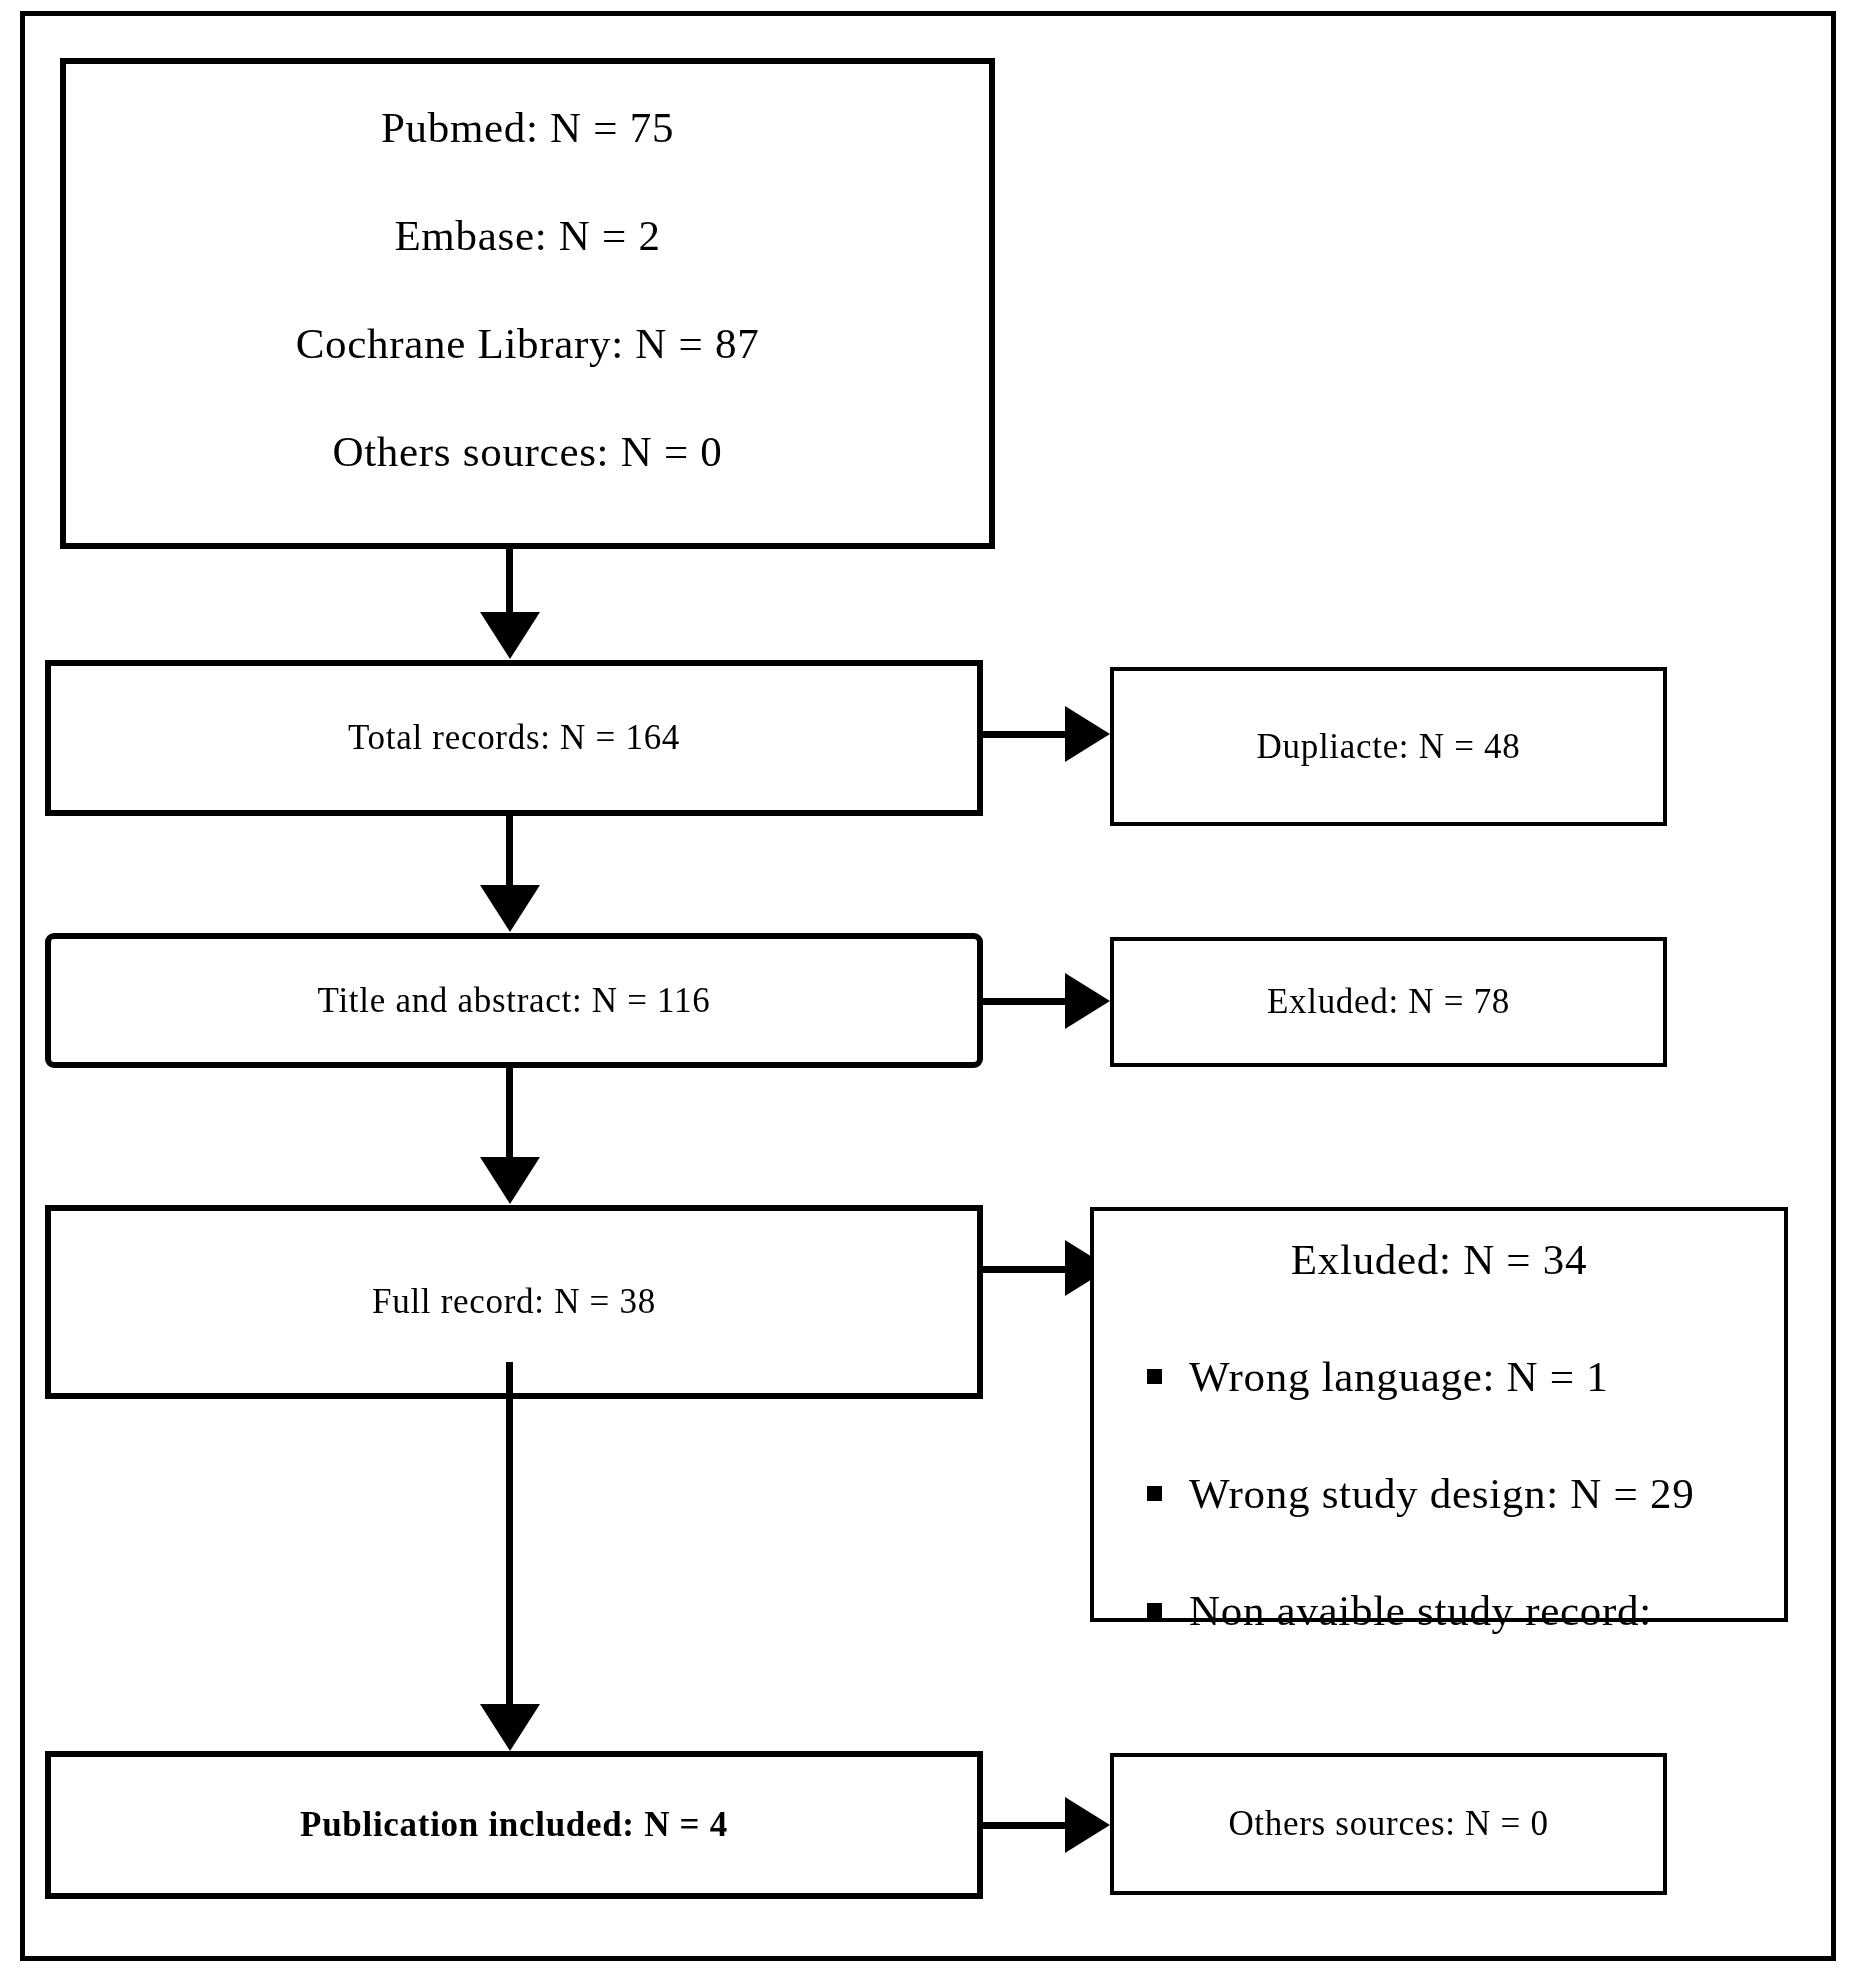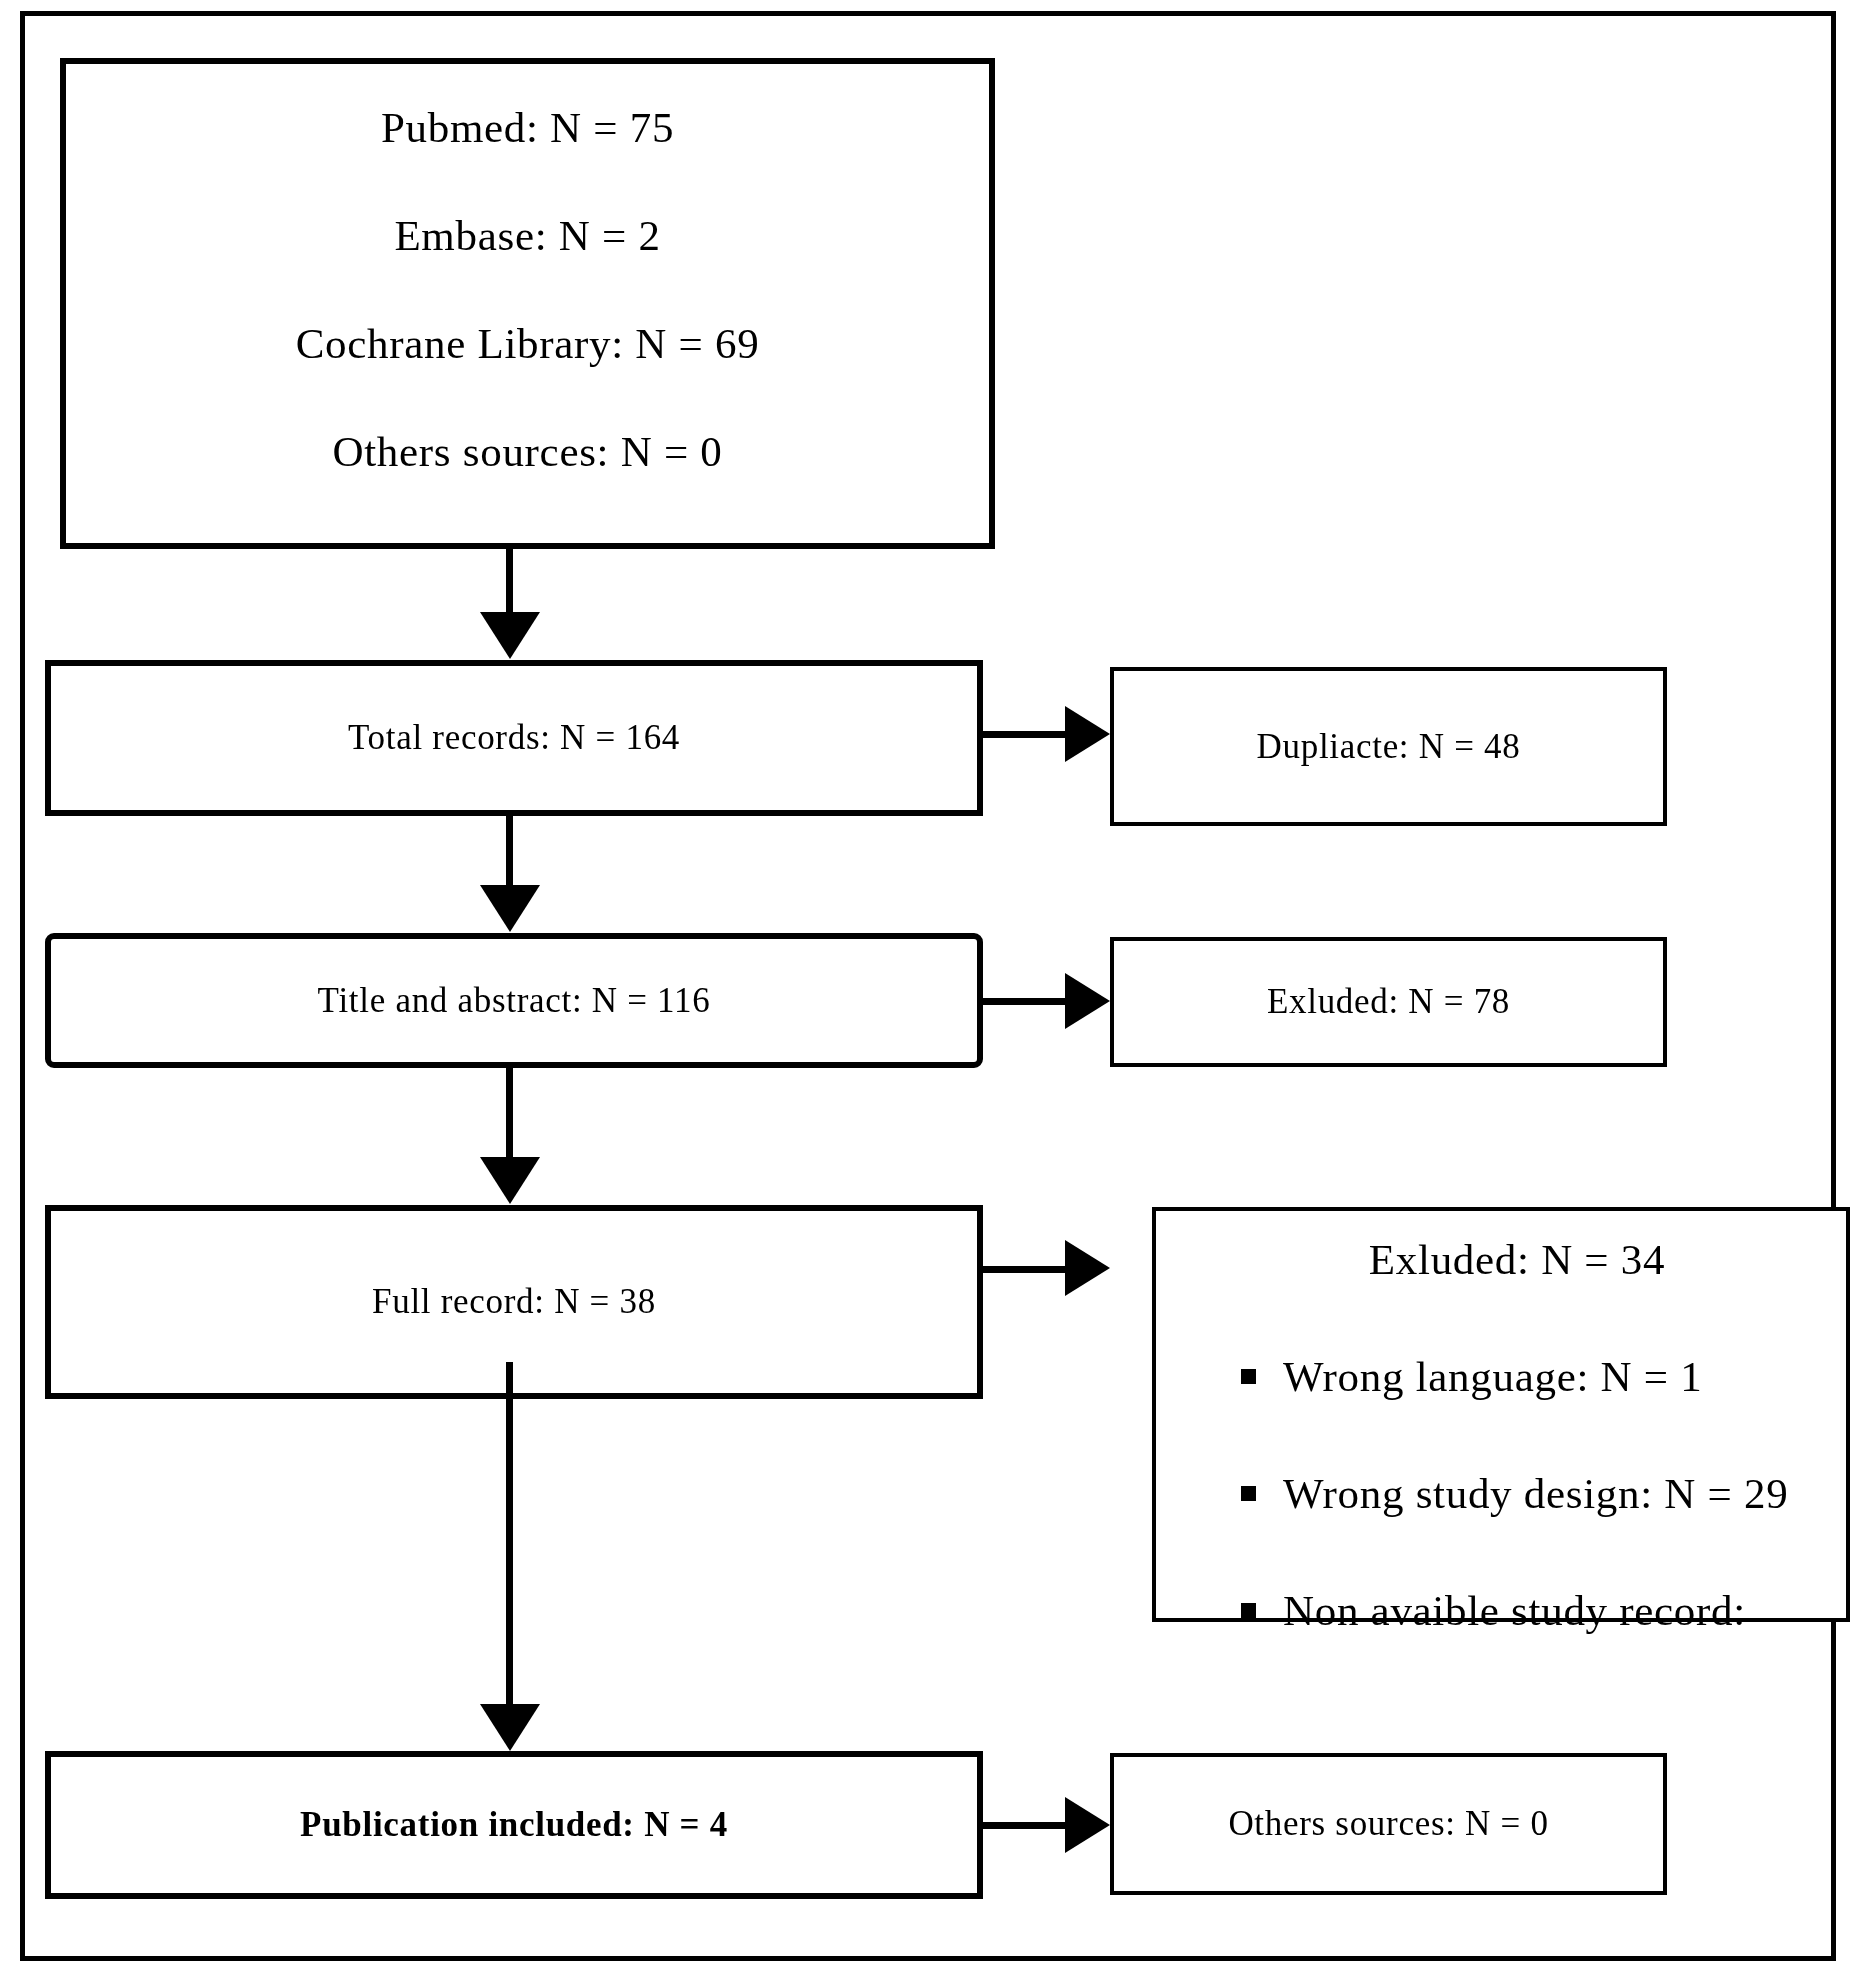--- a/index.html
+++ b/index.html
@@ -114,21 +114,21 @@
 </head>
 <body>
 
 <div id="canvas">
 
   <div class="frame" style="left:20px;top:10.8px;width:1806px;height:1940px;"></div>
 
   <div class="fbox sources" style="left:60px;top:58px;width:935px;height:491px;">
     <div class="line">Pubmed: N = 75</div>
     <div class="line">Embase: N = 2</div>
-    <div class="line">Cochrane Library: N = 69</div>
+    <div class="line">Cochrane Library: N = 87</div>
     <div class="line">Others sources: N = 0</div>
   </div>
 
   <div class="vstem" style="left:506px;top:548px;height:68px;"></div>
   <div class="vhead" style="left:480px;top:612px;"></div>
 
   <div class="fbox" style="left:45px;top:660px;width:938px;height:156px;">
     <div class="label">Total records: N = 164</div>
   </div>
 
@@ -156,21 +156,21 @@
   <div class="vstem" style="left:506px;top:1068px;height:91px;"></div>
   <div class="vhead" style="left:480px;top:1157px;"></div>
 
   <div class="fbox" style="left:45px;top:1205px;width:938px;height:194px;">
     <div class="label">Full record: N = 38</div>
   </div>
 
   <div class="hstem" style="left:983px;top:1266px;width:84px;"></div>
   <div class="rhead" style="left:1065px;top:1240px;"></div>
 
-  <div class="fbox thin excluded-full" style="left:1152px;top:1207px;width:698px;height:415px;padding-left:32px;">
+  <div class="fbox thin excluded-full" style="left:1090px;top:1207px;width:698px;height:415px;">
     <div class="heading">Exluded: N = 34</div>
     <div class="bullet-row">
       <span class="bullet-square"></span>
       <span class="bullet-text">Wrong language: N = 1</span>
     </div>
     <div class="bullet-row">
       <span class="bullet-square"></span>
       <span class="bullet-text">Wrong study design: N = 29</span>
     </div>
     <div class="bullet-row">

